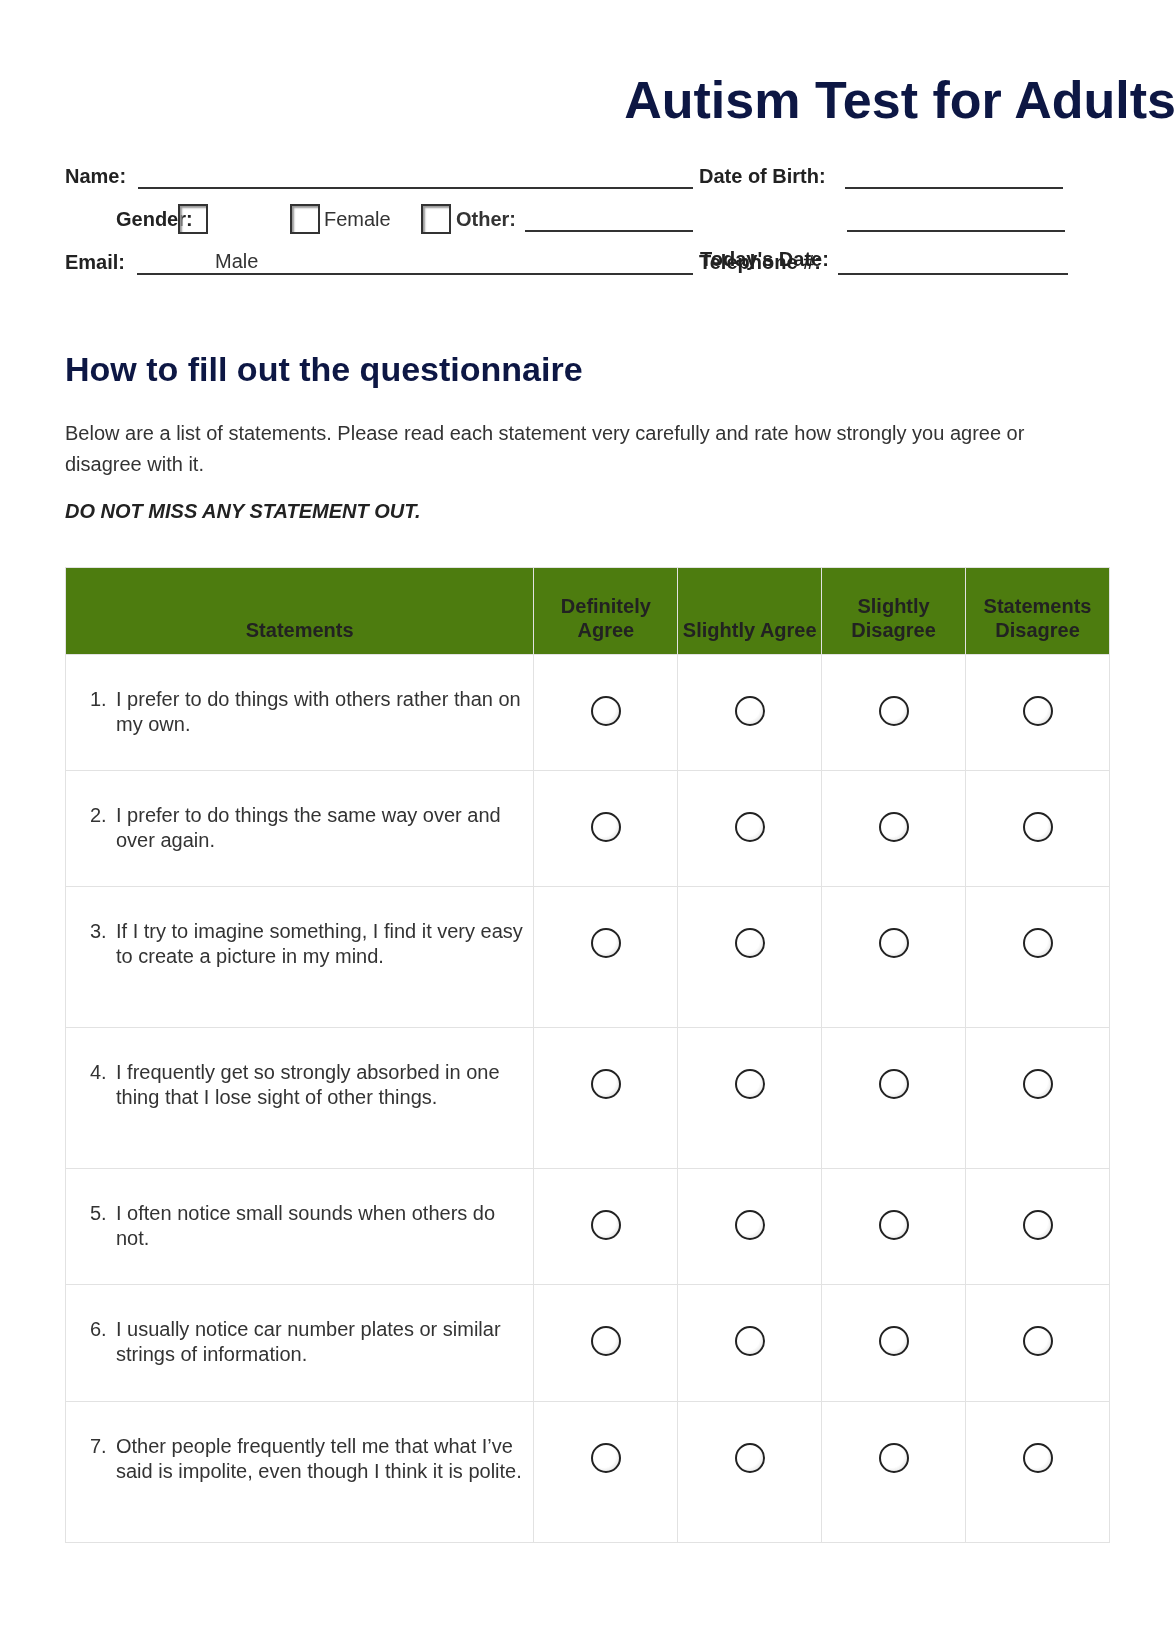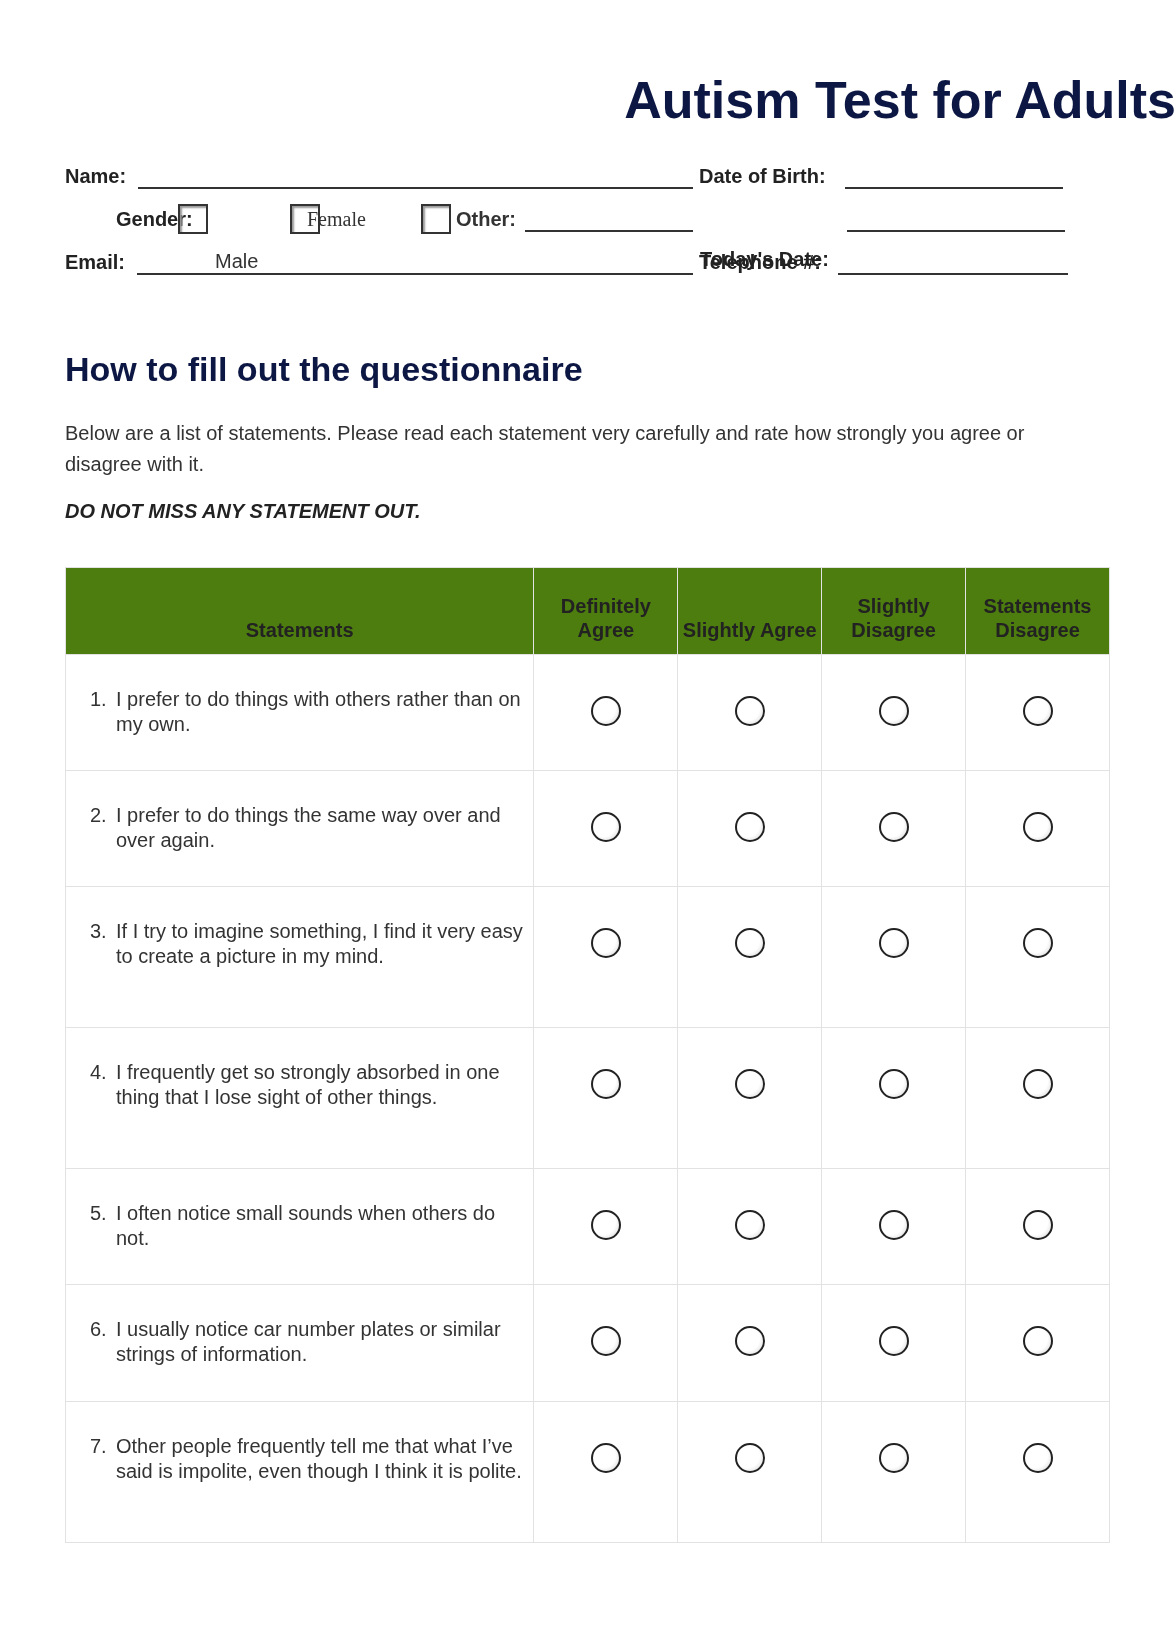--- a/index.html
+++ b/index.html
@@ -45,21 +45,21 @@
   <span class="line" style="left:73px;width:555px;"></span>
   <span class="lbl" style="left:634px;">Date of Birth:</span>
   <span class="line" style="left:780px;width:218px;"></span>
 </div>
 
 <div class="field-row" style="top:208px;">
   <span class="lbl" style="left:9px;margin-left:42px;">Gender:</span>
   <span class="cb" style="left:113px;"></span>
   <span class="cb-lbl" style="left:150px;margin-top:42px;">Male</span>
   <span class="cb" style="left:225px;"></span>
-  <span class="cb-lbl" style="left:242px;font-family:Liberation Serif, serif;">Female</span>
+  <span class="cb-lbl" style="left:259px;">Female</span>
   <span class="cb" style="left:356px;"></span>
   <span class="cb-lbl" style="left:391px;font-weight:bold;">Other:</span>
   <span class="line" style="left:460px;width:168px;"></span>
   <span class="lbl" style="left:635px;margin-top:40px;">Today's Date:</span>
   <span class="line" style="left:782px;width:218px;"></span>
 </div>
 
 <div class="field-row" style="top:251px;">
   <span class="lbl" style="left:0;">Email:</span>
   <span class="line" style="left:72px;width:556px;"></span>

